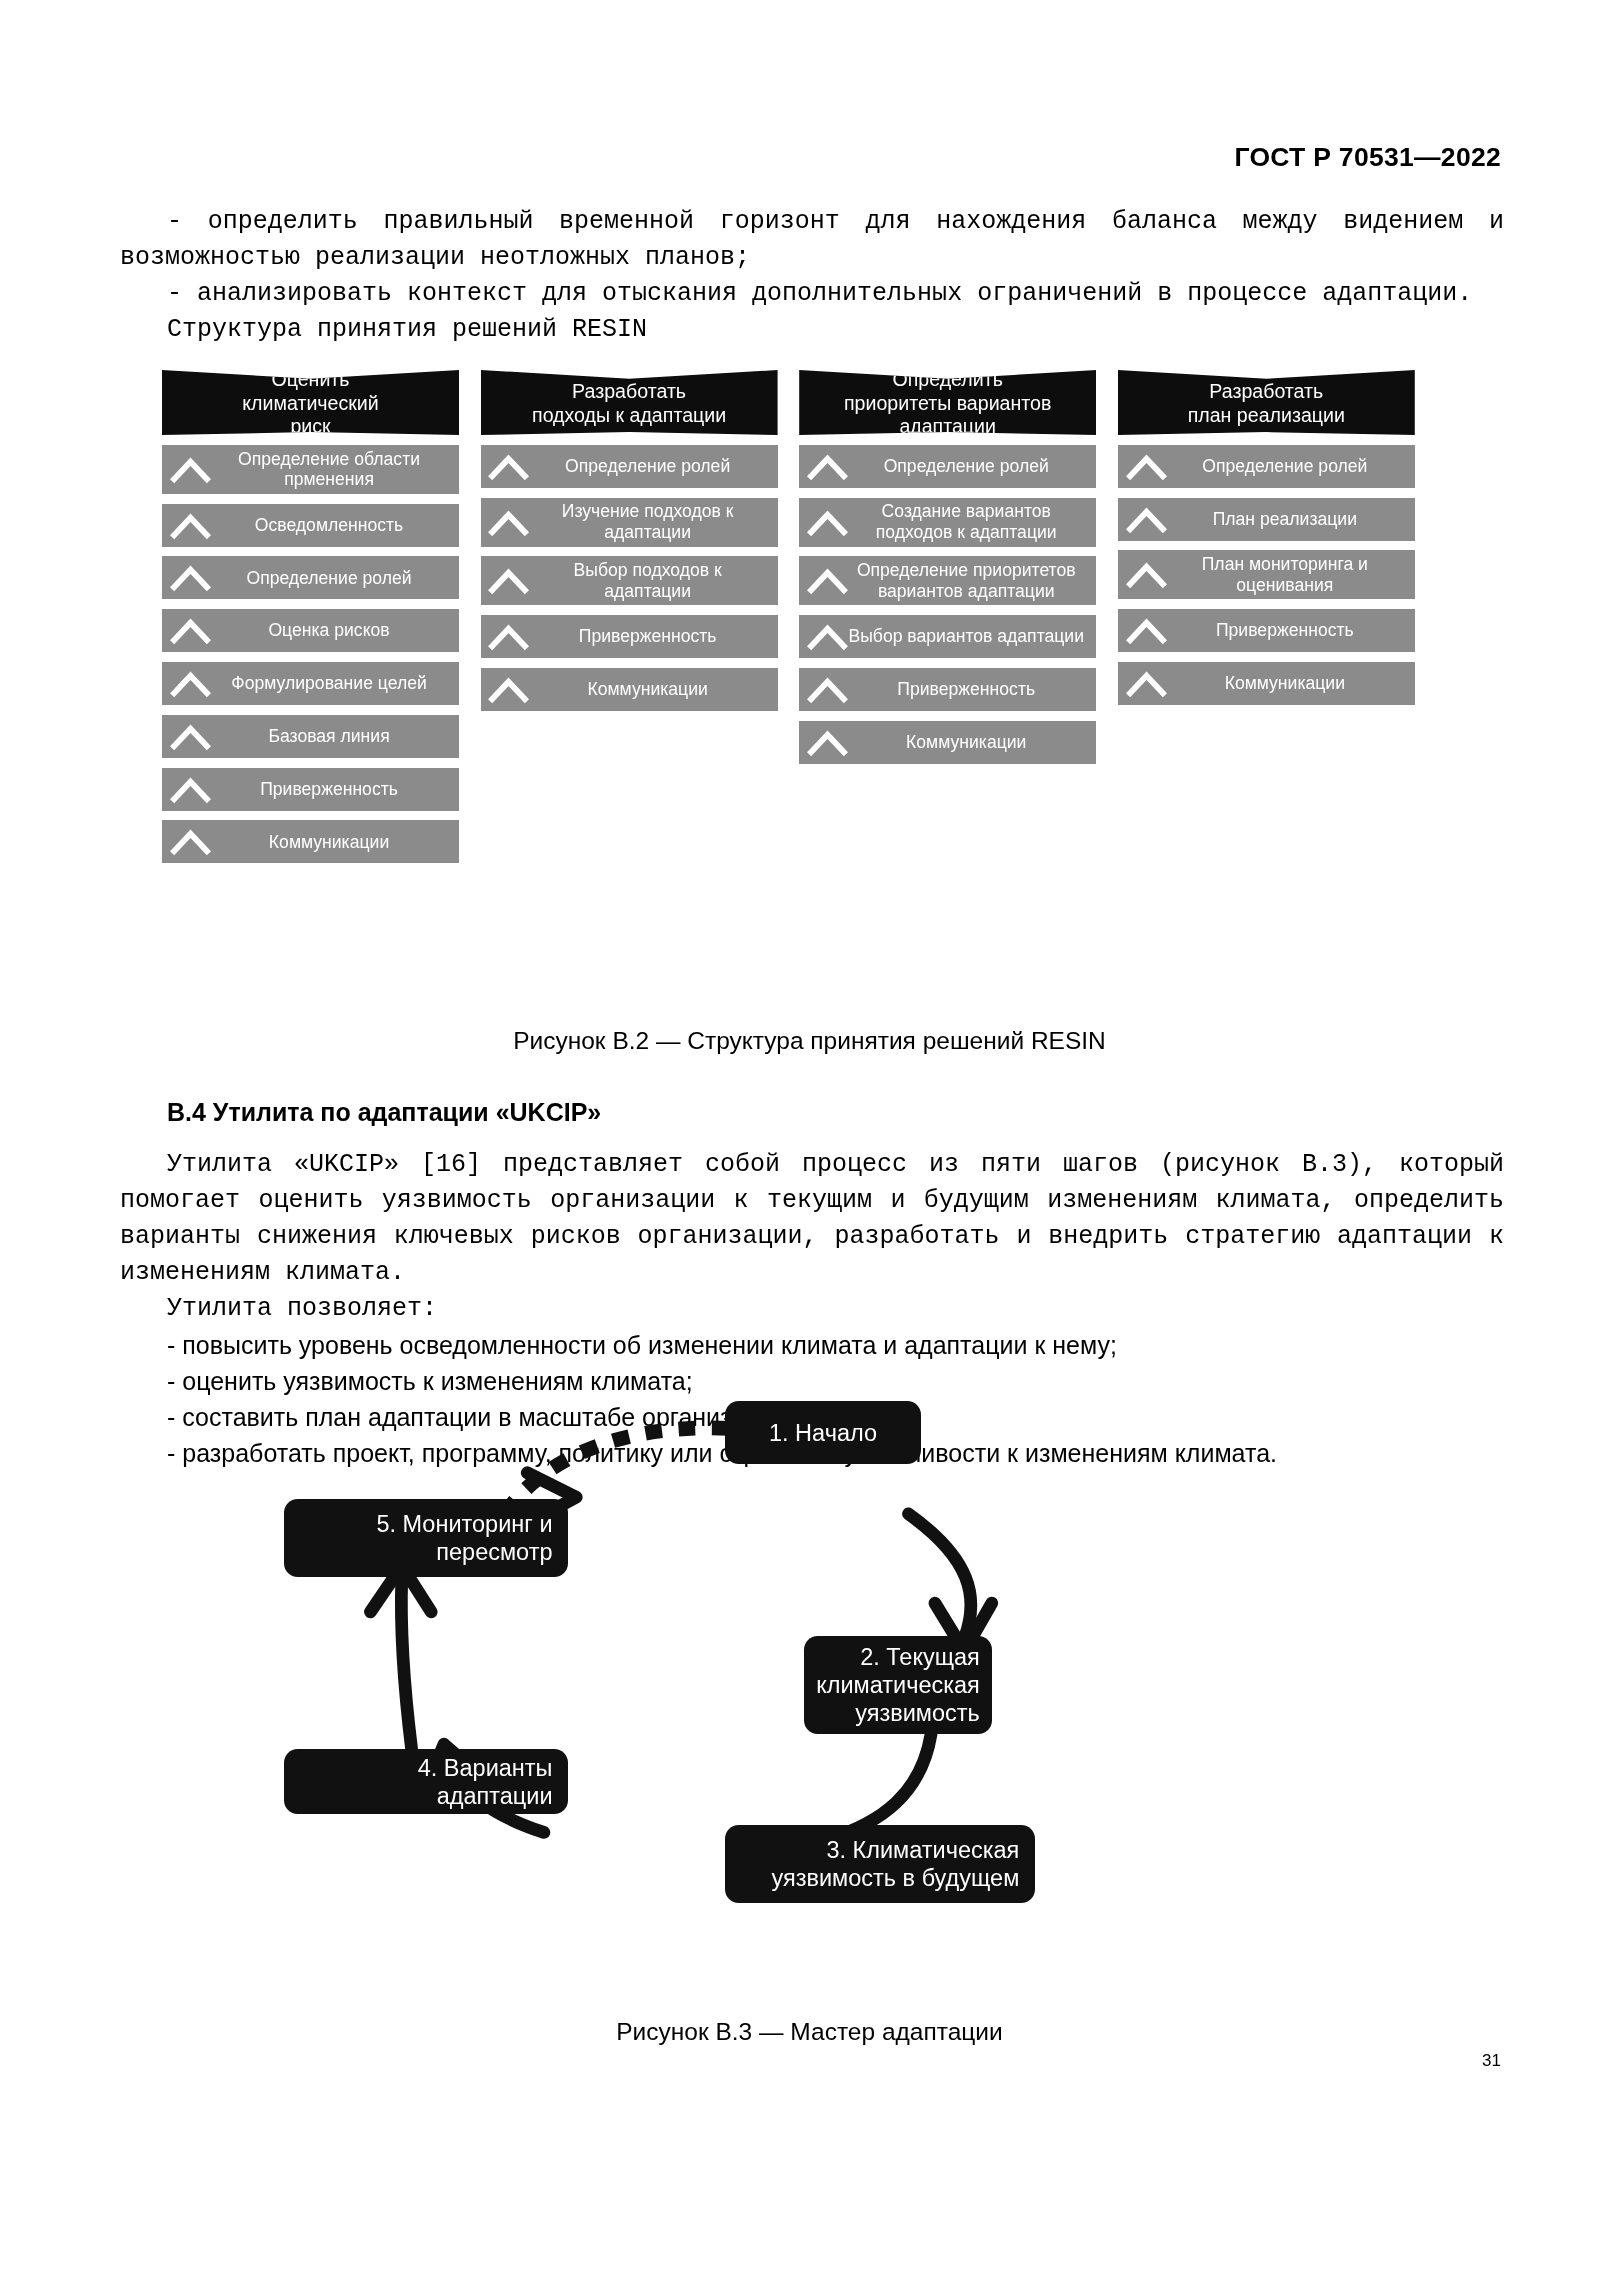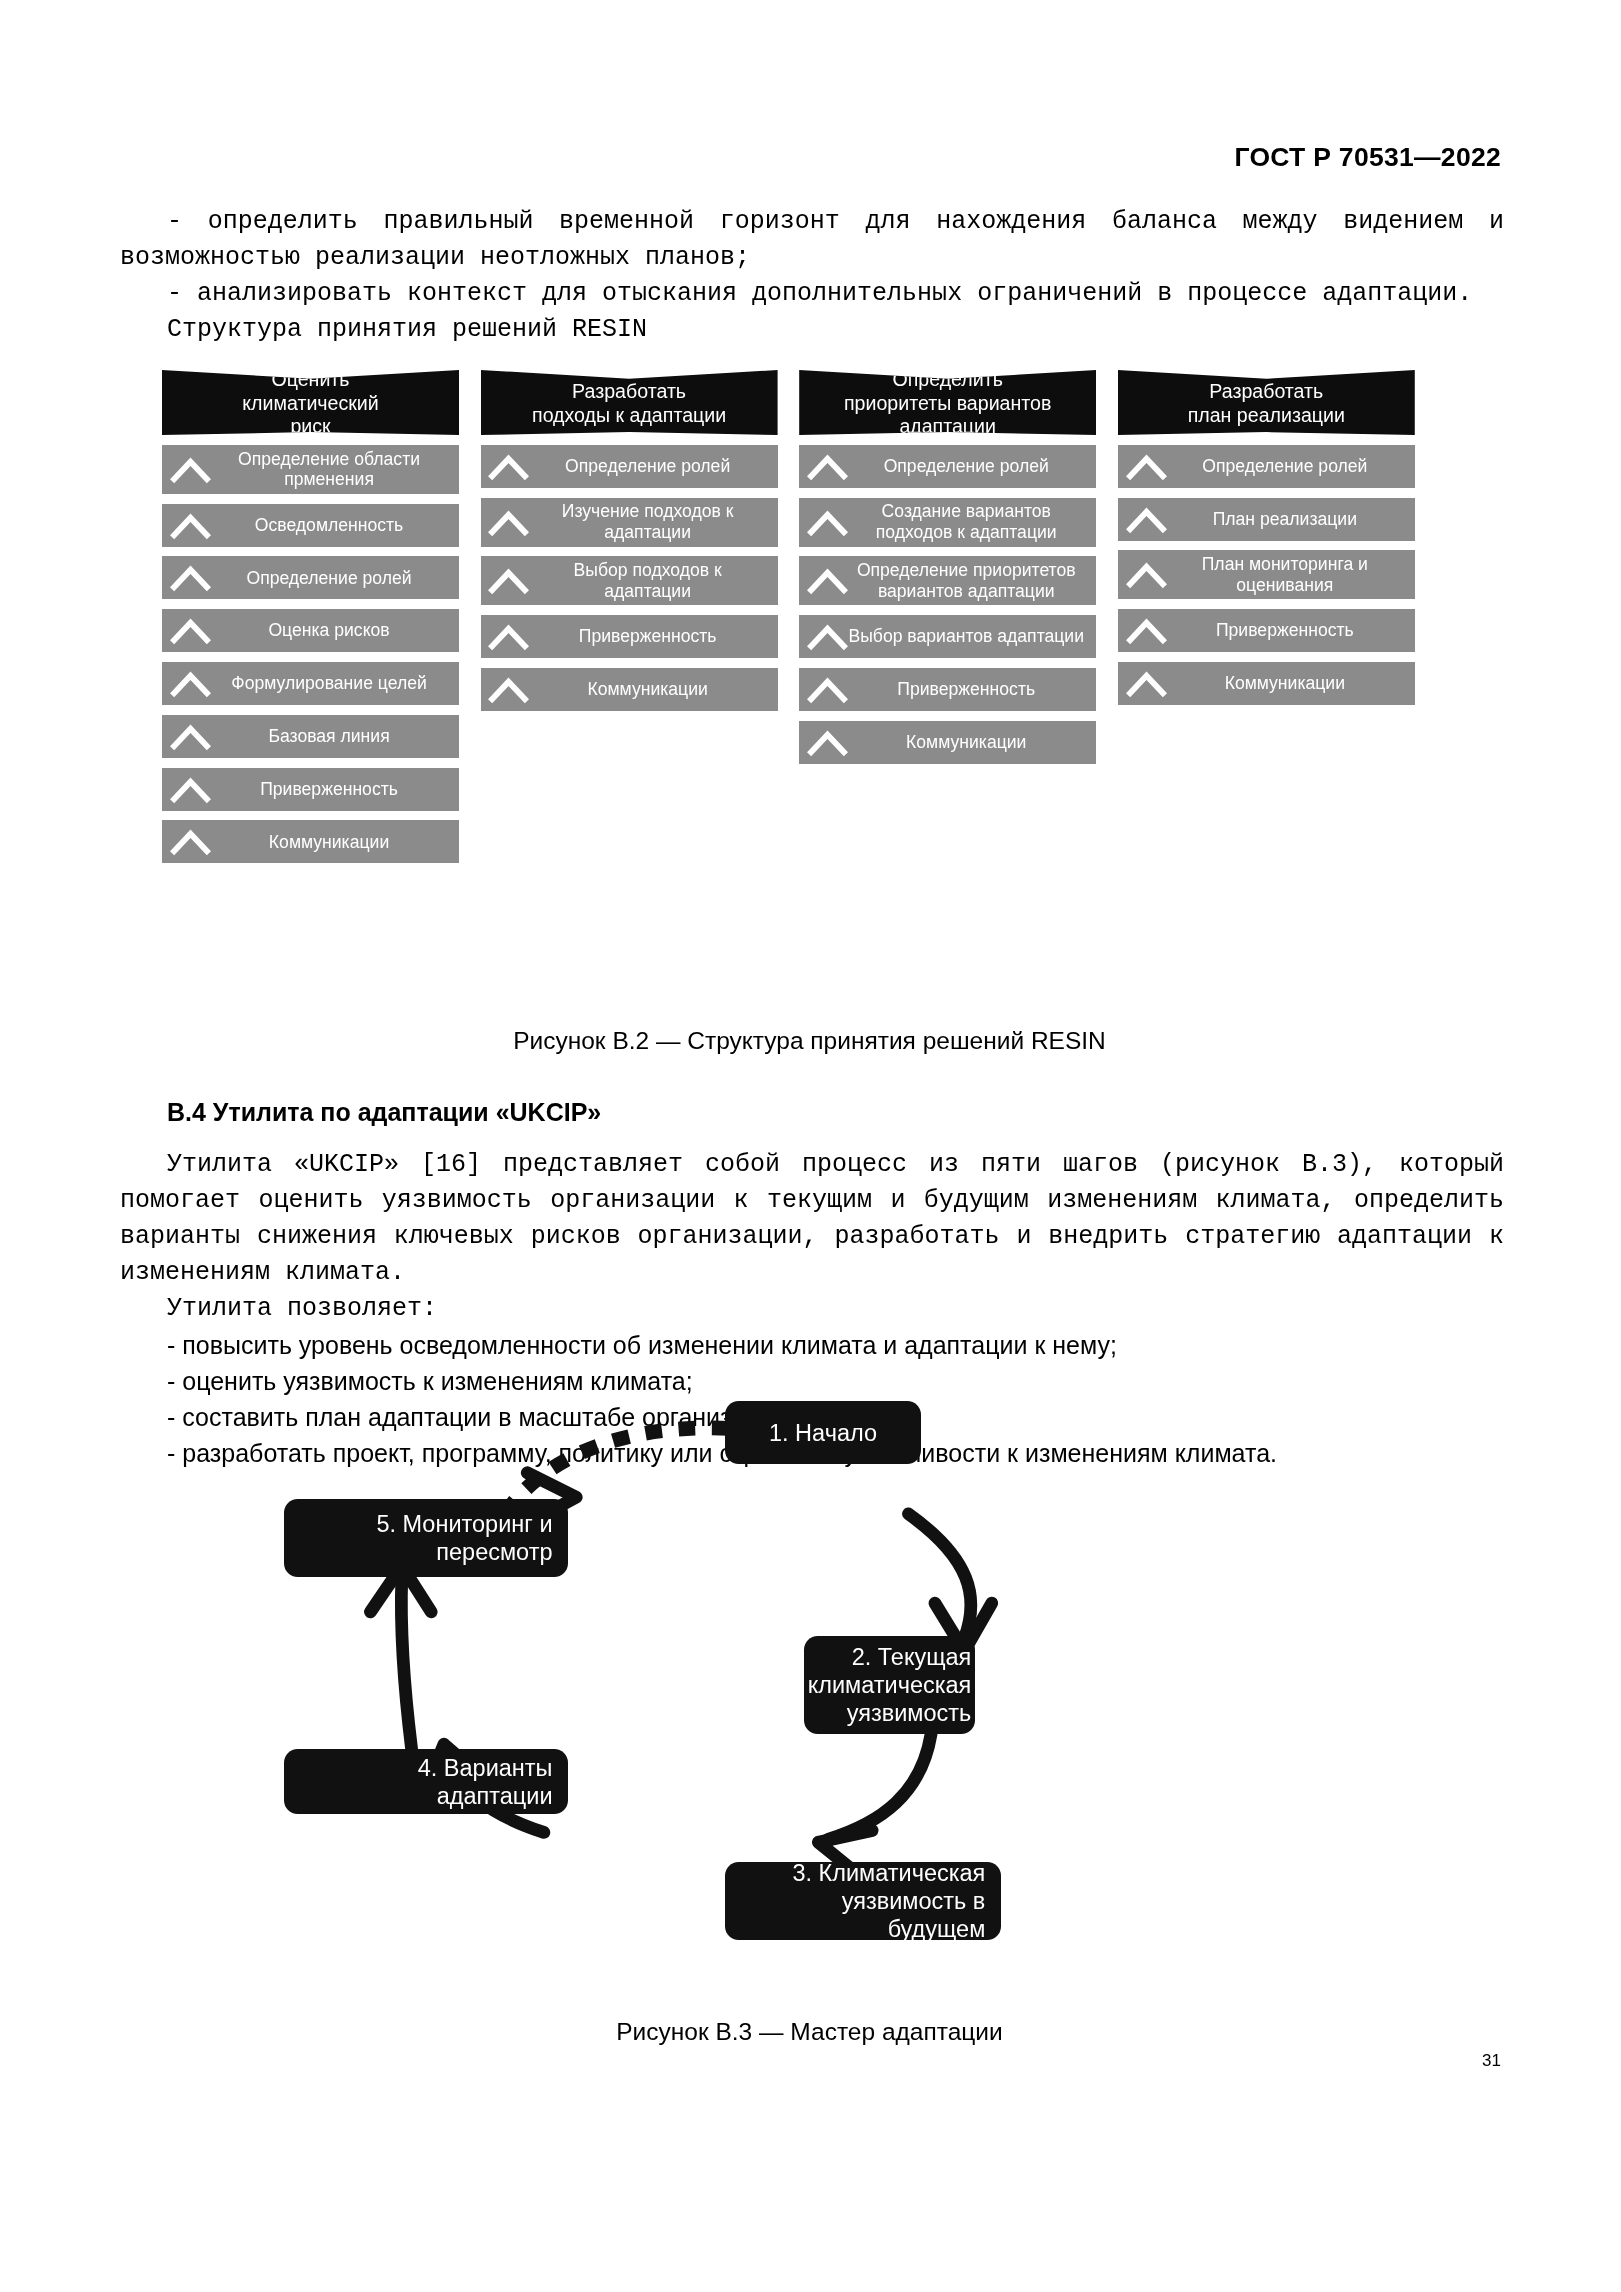--- a/index.html
+++ b/index.html
@@ -345,22 +345,22 @@
       <path d="M153,340 L190,372 M153,340 L136,382" stroke="#111" stroke-width="13" fill="none" stroke-linecap="round"></path>
 
       <path d="M120,345 C112,280 108,225 110,170" stroke="#111" stroke-width="13" fill="none" stroke-linecap="round"></path>
       <path d="M110,158 L78,205 M110,158 L140,205" stroke="#111" stroke-width="13" fill="none" stroke-linecap="round"></path>
 
       <path d="M215,105 C260,40 350,12 450,18" stroke="#111" stroke-width="15" fill="none" stroke-dasharray="17 17" stroke-linecap="butt"></path>
       <path d="M238,63 L288,88 M238,115 L288,88" stroke="#111" stroke-width="13" fill="none" stroke-linecap="round"></path>
     </svg>
 
     <div class="cnode" id="cnode0" style="left:431px;top:-9.8px;width:196px;height:63px;">1. Начало</div>
-    <div class="cnode" id="cnode1" style="left:510px;top:225px;width:171px;height:98px;">2. Текущая климатическая уязвимость</div>
-    <div class="cnode" id="cnode2" style="left:431px;top:451px;width:276px;height:78px;">3. Климатическая уязвимость в будущем</div>
+    <div class="cnode" id="cnode1" style="left:510px;top:225px;width:188px;height:98px;">2. Текущая климатическая уязвимость</div>
+    <div class="cnode" id="cnode2" style="left:431px;top:414px;width:310px;height:78px;">3. Климатическая уязвимость в будущем</div>
     <div class="cnode" id="cnode3" style="left:-9.8px;top:338px;width:284px;height:65px;">4. Варианты адаптации</div>
     <div class="cnode" id="cnode4" style="left:-9.8px;top:88px;width:284px;height:78px;">5. Мониторинг и пересмотр</div>
   </div>
 
   <div class="fig-cap" style="top:2009px;margin-top:9px;">Рисунок В.3 — Мастер адаптации</div>
 
   <div class="page-num">31</div>
 </div>
 
 

